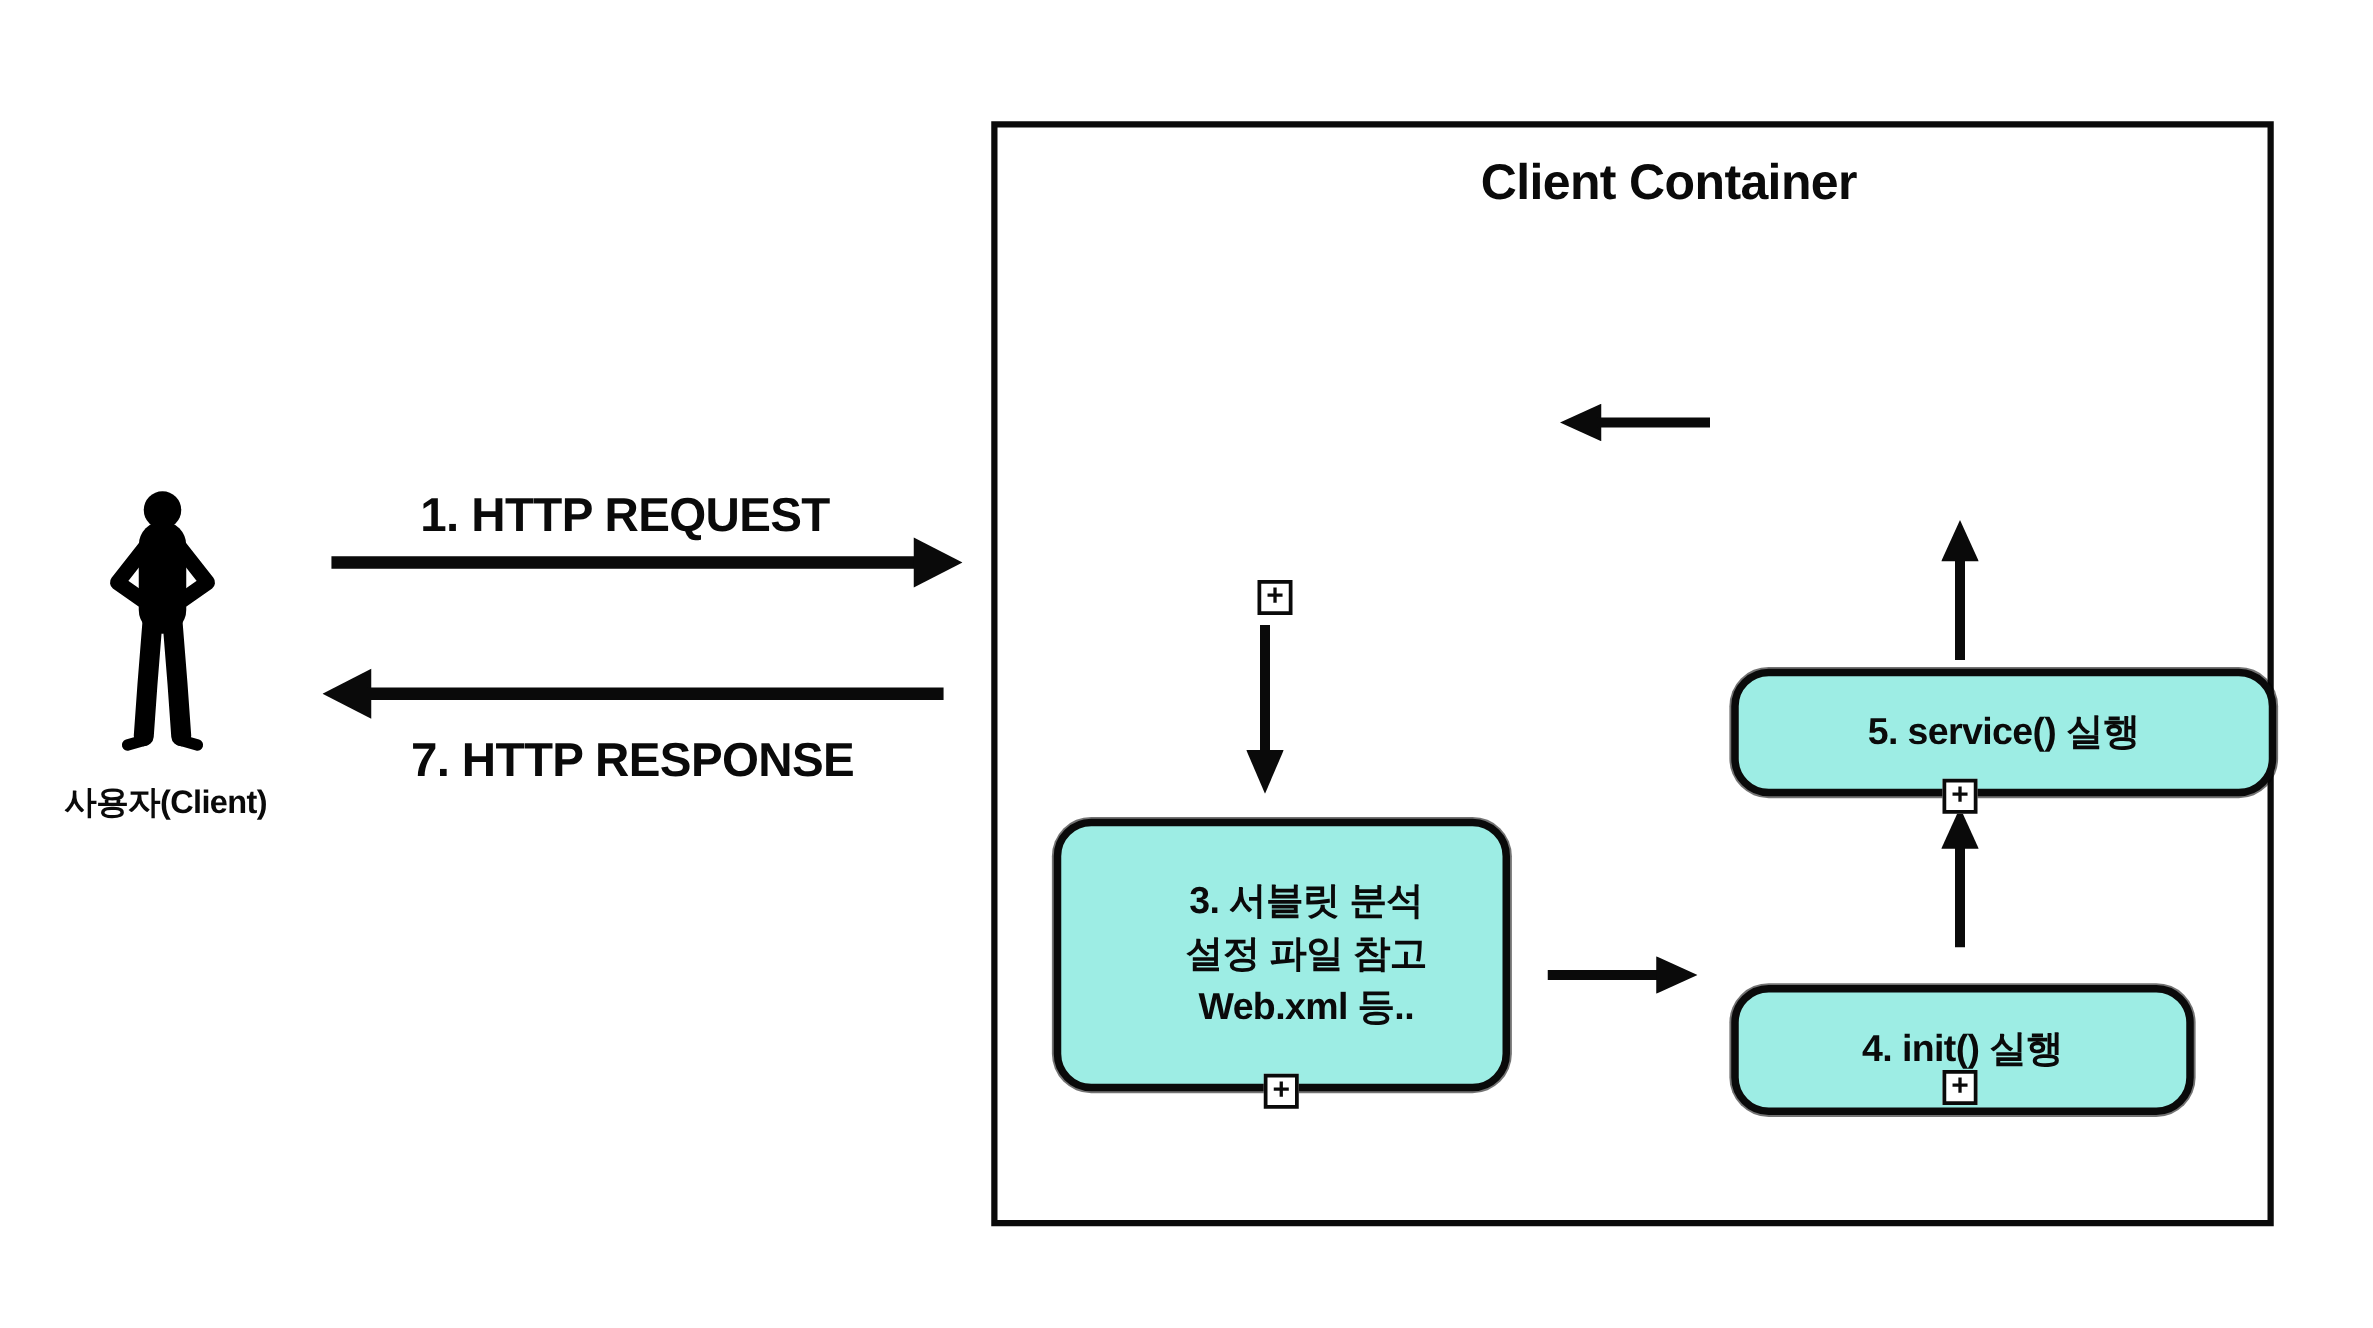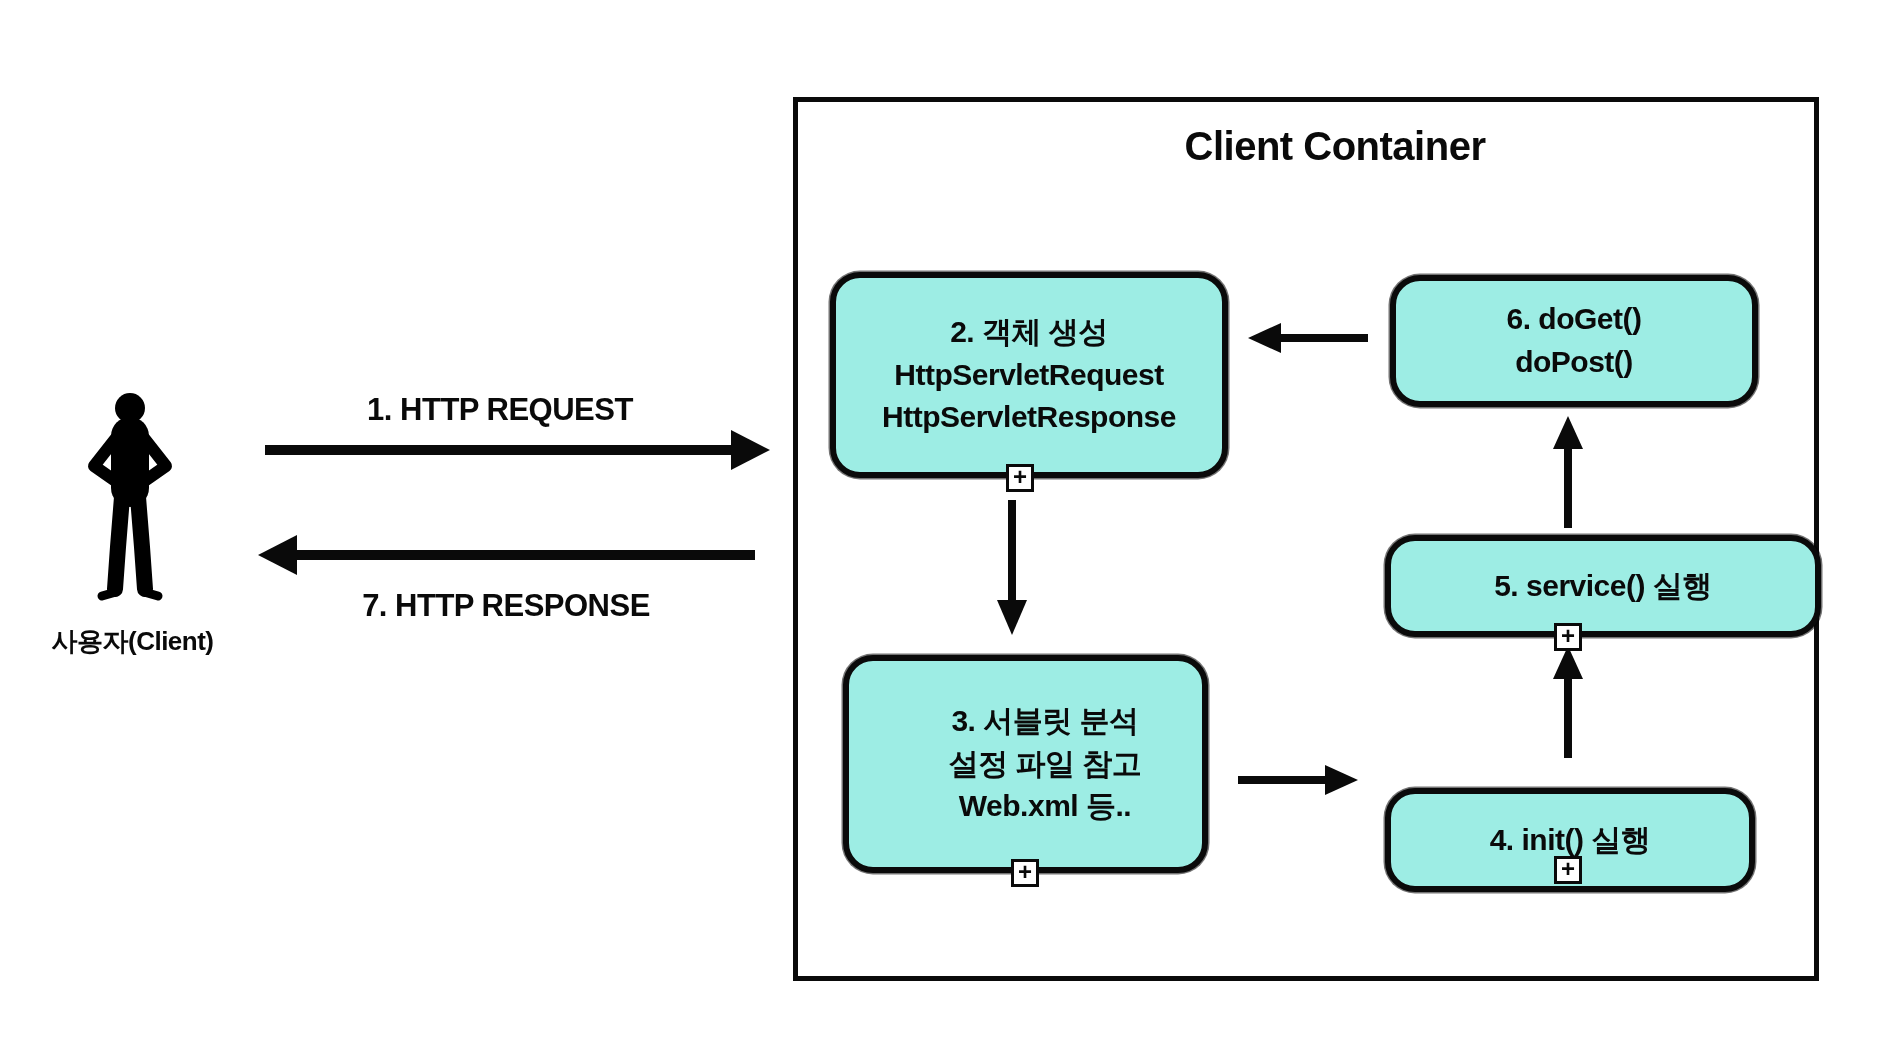--- a/index.html
+++ b/index.html
@@ -21,21 +21,21 @@
 
   
   .person-svg { position: absolute; left: 70px; top: 392px; width: 120px; height: 215px; }
   .client-label {
     position: absolute; left: 15px; top: 624px; width: 235px;
     font-size: 26px; font-weight: 700; text-align: center; letter-spacing: -0.5px;
   }
 
   
   .flow-label {
-    position: absolute; font-size: 31px; font-weight: 700; letter-spacing: -0.5px;
+    position: absolute; font-size: 38px; font-weight: 700; letter-spacing: -0.5px;
     text-align: center; width: 420px;
   }
   .flow-label.request  { left: 290px; top: 392px; }
   .flow-label.response { left: 296px; top: 588px; }
 
   
   .arrow { position: absolute; }
   .arrow * { fill: var(--ink); }
 
   
@@ -103,44 +103,35 @@
 
   <svg class="arrow" style="left:258px; top:531px;" width="497" height="48" viewBox="0 0 497 48" aria-hidden="true">
     <polygon points="39,4 0,24 39,44"></polygon>
     <rect x="36" y="19" width="461" height="10"></rect>
   </svg>
   <div class="flow-label response">7. HTTP RESPONSE</div>
 
   <div class="container-frame"></div>
   <div class="container-title">Client Container</div>
 
-  <div class="node node-create">
-    <div>2. 객체 생성</div>
-    <div>HttpServletRequest</div>
-    <div>HttpServletResponse</div>
-  </div>
 
   <div class="node node-analyze">
     <div>3. 서블릿 분석</div>
     <div>설정 파일 참고</div>
     <div>Web.xml 등..</div>
   </div>
 
   <div class="node node-init">
     <div>4. init() 실행</div>
   </div>
 
   <div class="node node-service">
     <div>5. service() 실행</div>
   </div>
 
-  <div class="node node-doget">
-    <div>6. doGet()</div>
-    <div>doPost()</div>
-  </div>
 
   <div class="plus-handle" style="left:1006px; top:464px;">+</div>
   <div class="plus-handle" style="left:1011px; top:859px;">+</div>
   <div class="plus-handle" style="left:1554px; top:623px;">+</div>
   <div class="plus-handle" style="left:1554px; top:856px;">+</div>
 
   <svg class="arrow" style="left:1248px; top:323px;" width="120" height="30" viewBox="0 0 120 30" aria-hidden="true">
     <polygon points="33,0 0,15 33,30"></polygon>
     <rect x="30" y="11" width="90" height="8"></rect>
   </svg>

